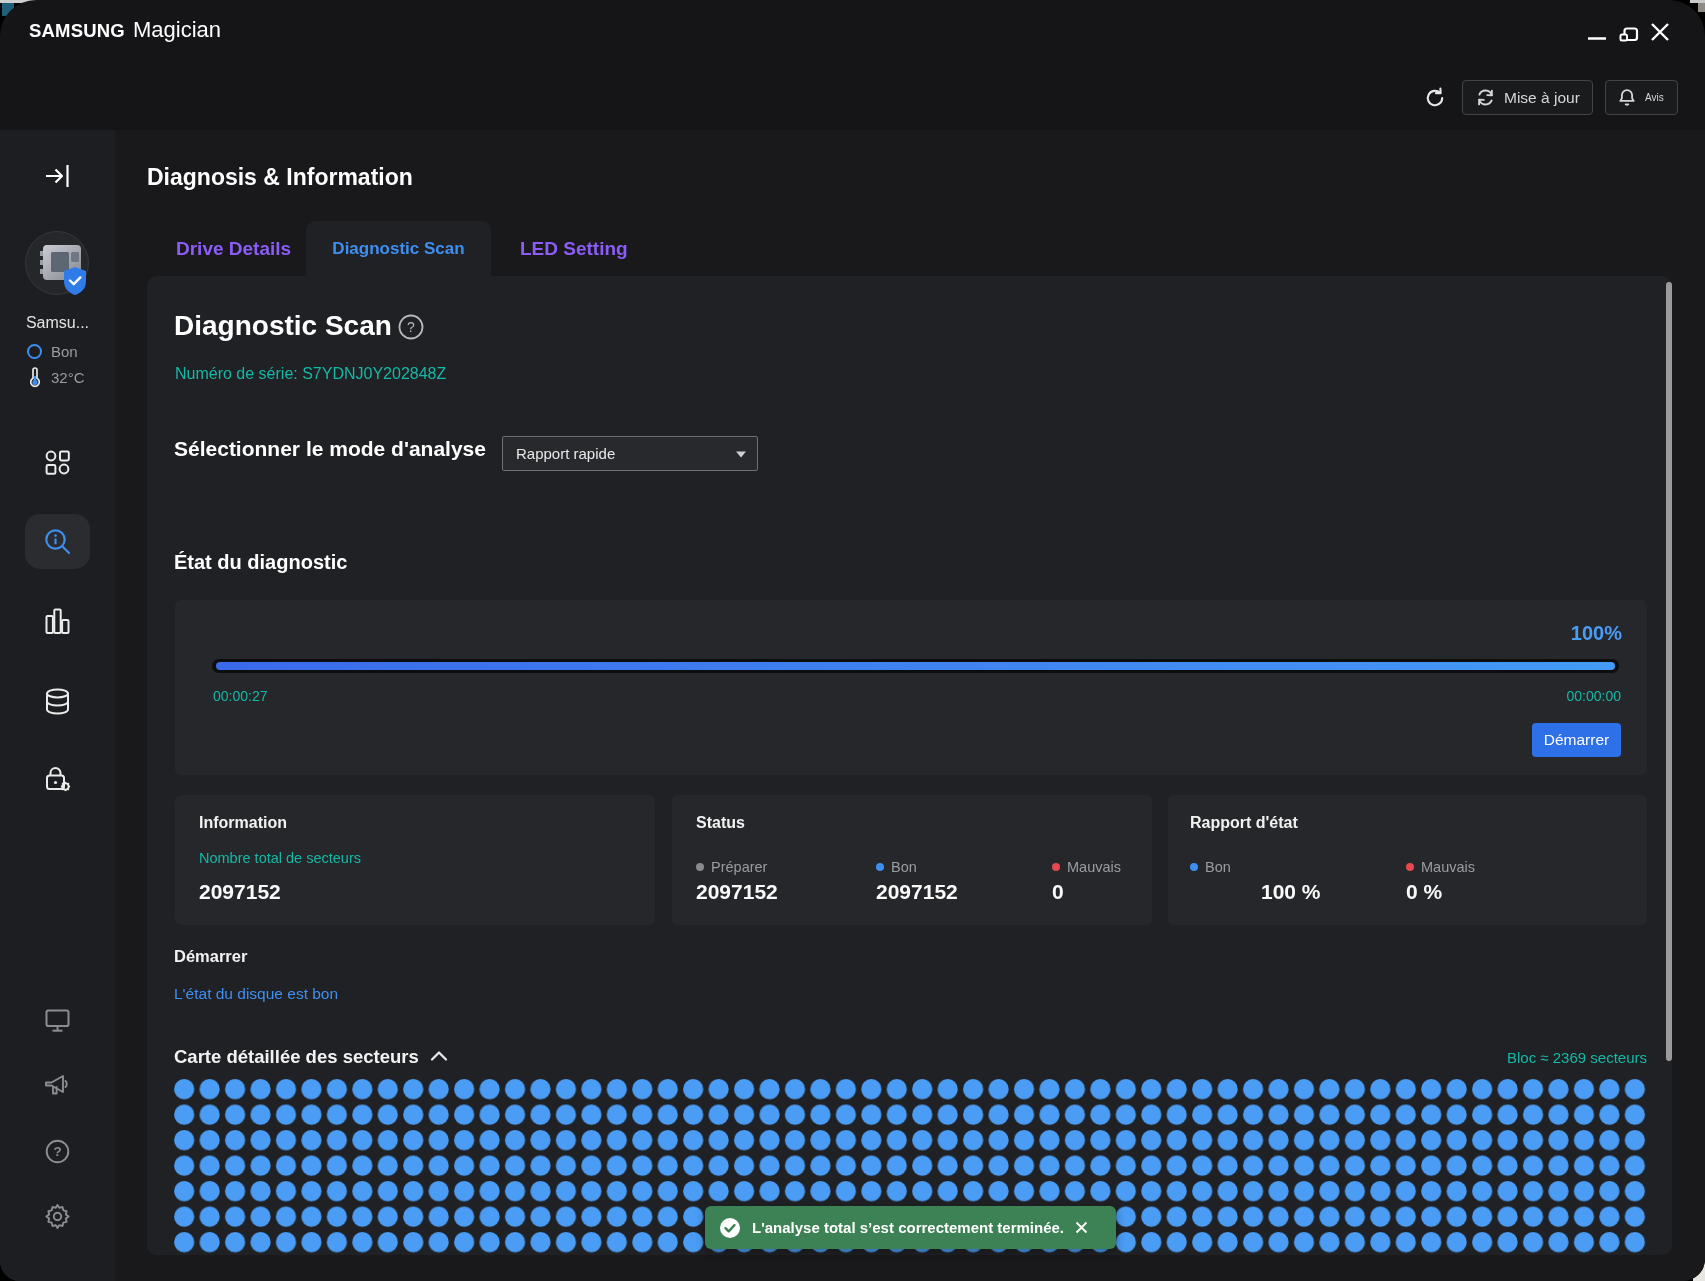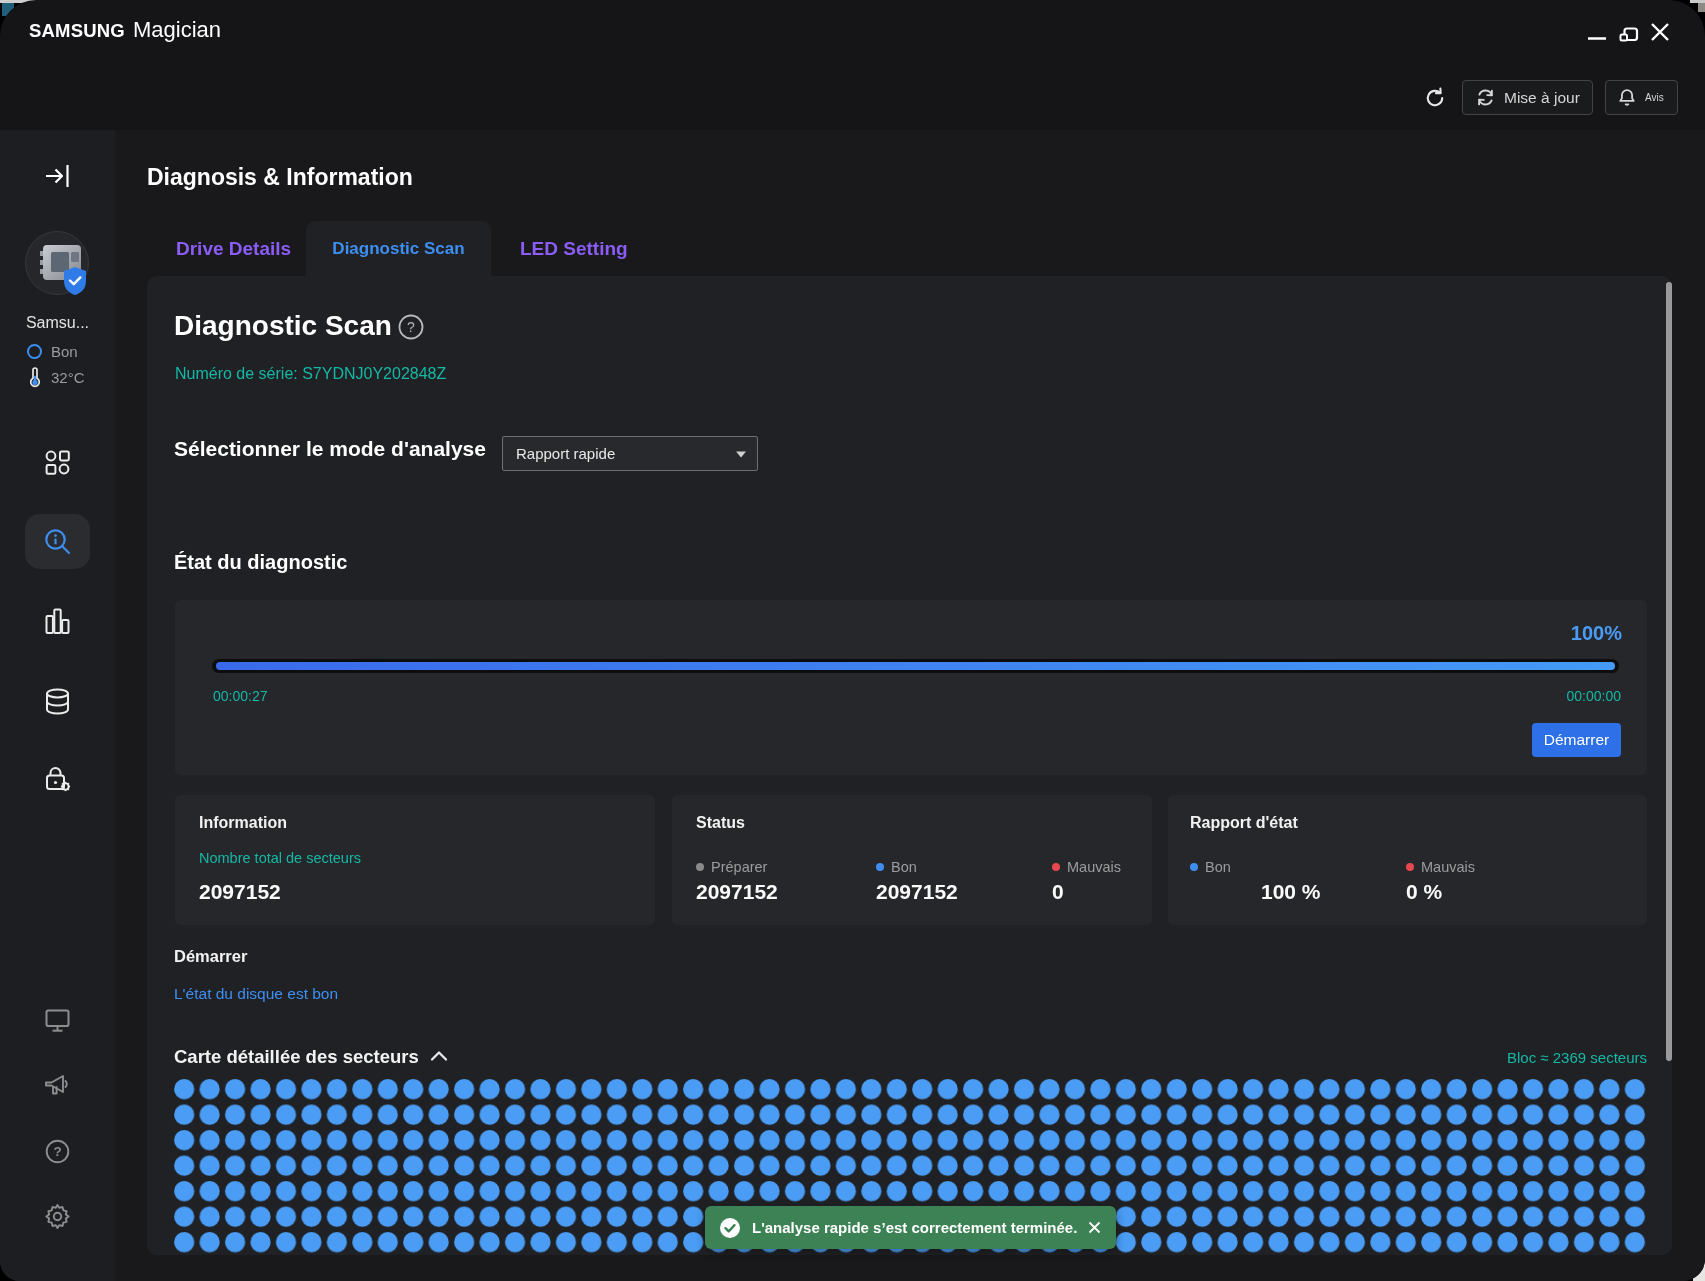--- a/index.html
+++ b/index.html
@@ -250,19 +250,19 @@
       <rect x="0" y="0" width="1472" height="174" fill="url(#dp)"></rect>
     </svg>
     <div class="abs" style="left:1666px;top:282px;width:6px;height:779px;border-radius:3px;background:#9a9a9c;"></div>
 
     <div class="abs" style="left:705px;top:1206px;width:411px;height:43px;border-radius:6px;background:#3d8254;
       display:flex;align-items:center;box-shadow:0 3px 10px rgba(0,0,0,0.35);">
       <svg style="margin-left:14px;" width="22" height="22" viewBox="0 0 22 22">
         <circle cx="11" cy="11" r="10" fill="#fff"></circle>
         <path d="M6.5 11.2 L9.7 14.3 L15.5 8.2" fill="none" stroke="#3d8254" stroke-width="2.4" stroke-linecap="round" stroke-linejoin="round"></path>
       </svg>
-      <span style="margin-left:11px;font-size:15px;font-weight:bold;color:#fff;white-space:nowrap;">L'analyse rapide s’est correctement terminée.</span>
+      <span style="margin-left:11px;font-size:15px;font-weight:bold;color:#fff;white-space:nowrap;">L'analyse total s’est correctement terminée.</span>
       <svg style="margin-left:11px;" width="13" height="13" viewBox="0 0 13 13">
         <path d="M1.5 1.5 L11.5 11.5 M11.5 1.5 L1.5 11.5" stroke="#fff" stroke-width="1.8"></path>
       </svg>
     </div>
   </div>
 </div>
 
 </body></html>

